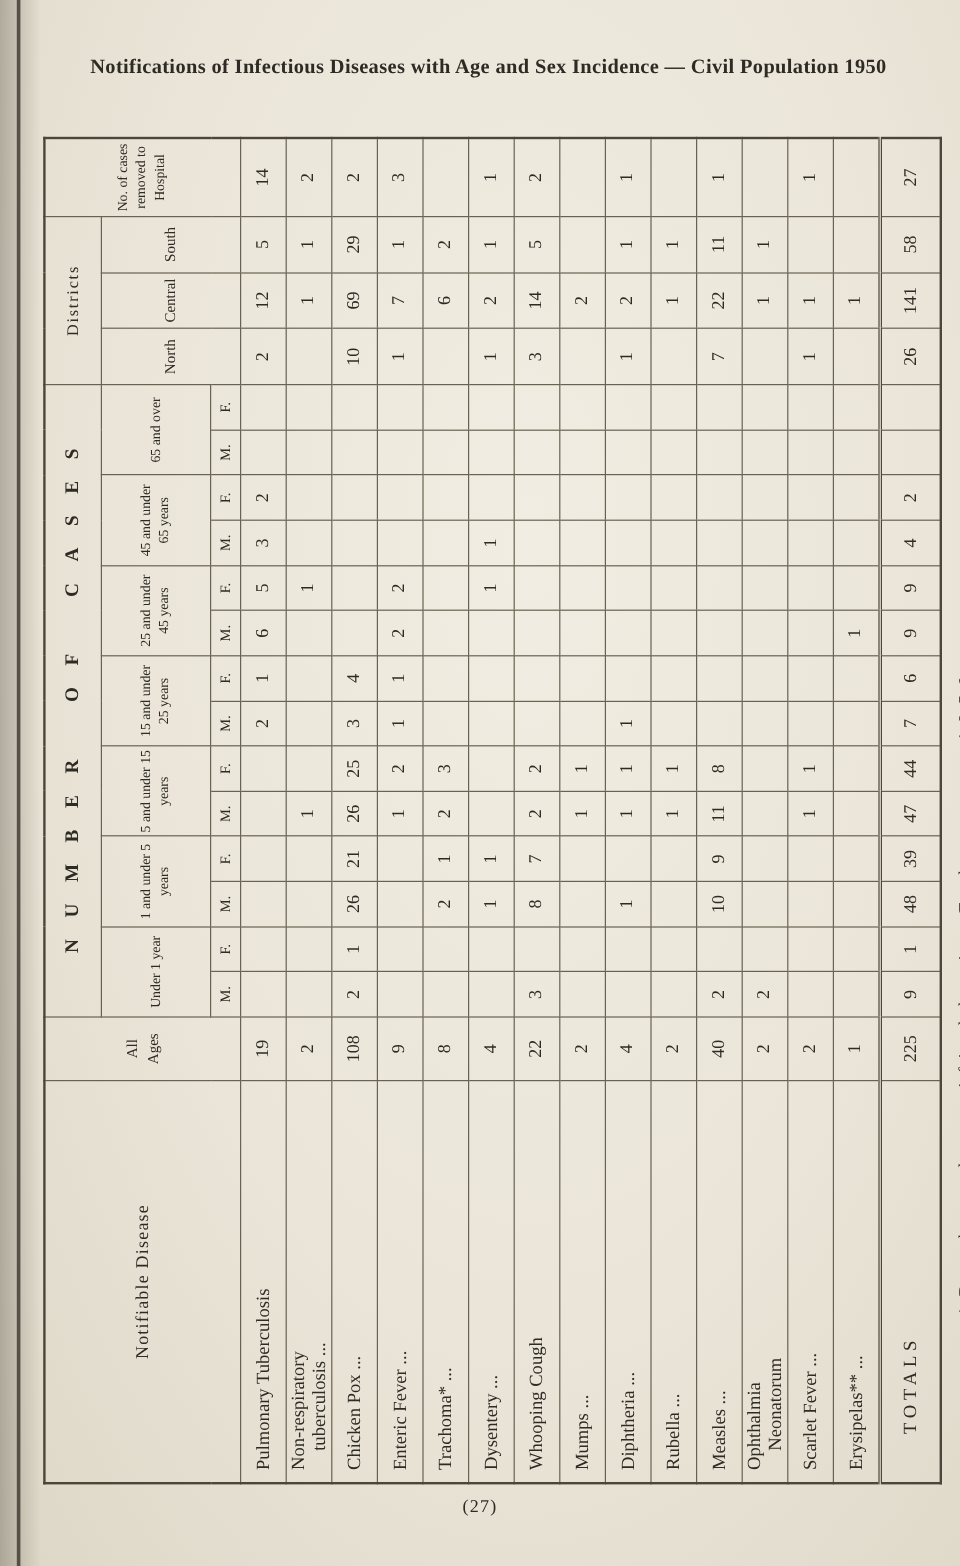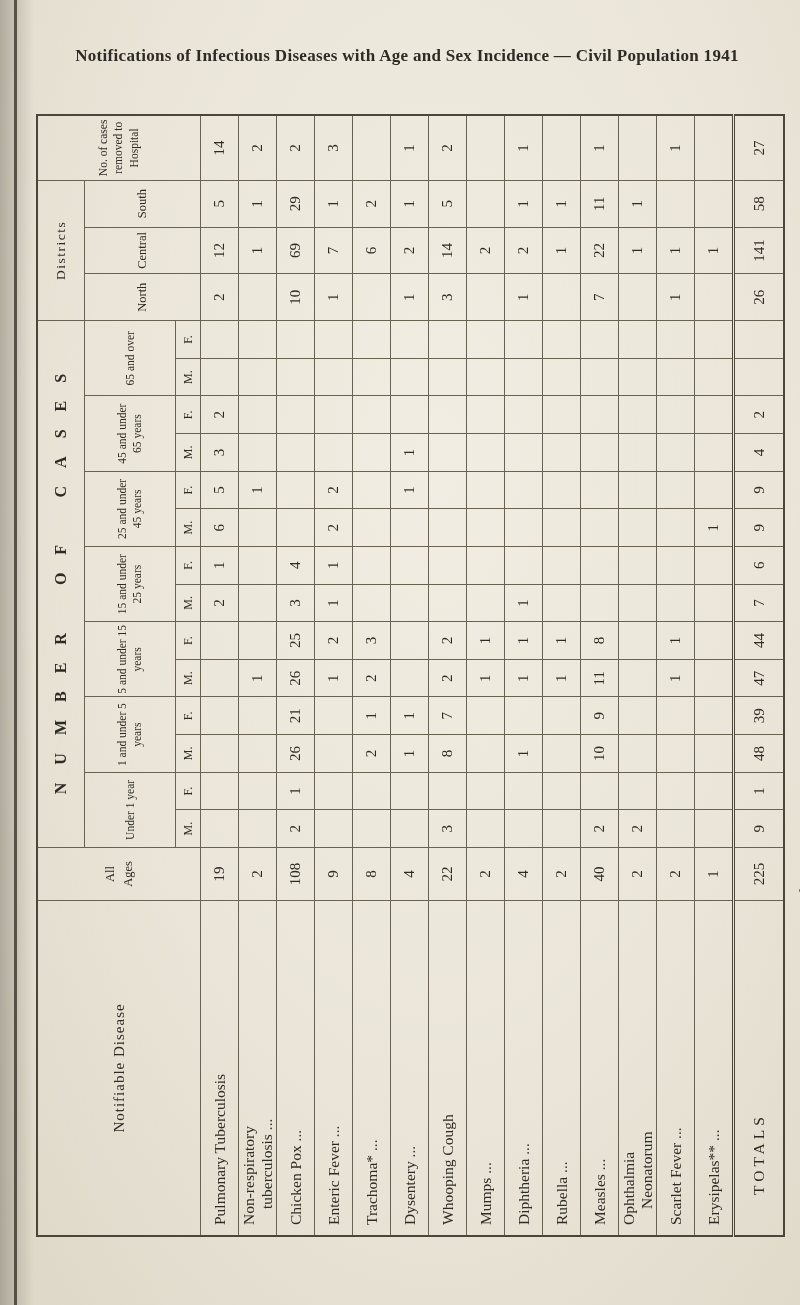--- a/index.html
+++ b/index.html
@@ -53,21 +53,21 @@
   .footnotes div{font-size:15px;letter-spacing:8px;padding-left:140px;line-height:25px;white-space:nowrap;}
   .pageno{position:absolute;bottom:40px;left:0;width:100%;text-align:center;font-size:15px;letter-spacing:1px;}
 </style>
 </head>
 <body>
 
 <div class="page">
   <div class="gutter-shade"></div>
   <div class="gutter-line"></div>
 
-  <div class="title">Notifications of Infectious Diseases with Age and Sex Incidence — Civil Population 1941</div>
+  <div class="title">Notifications of Infectious Diseases with Age and Sex Incidence — Civil Population 1950</div>
 
   <div class="rotor">
     <div class="logical">
       <table>
         <colgroup>
           <col style="width:330px">
           <col style="width:52px">
           <col style="width:37px">
             <col style="width:37px">
             <col style="width:37px">
@@ -490,13 +490,14 @@
           </tbody>
       </table>
 
       <div class="footnotes">
         <div>*Declared notifiable in February, 1950.</div>
 
       </div>
     </div>
   </div>
 
+  <div class="pageno">(27)</div>
 </div>
 
 </body></html>

